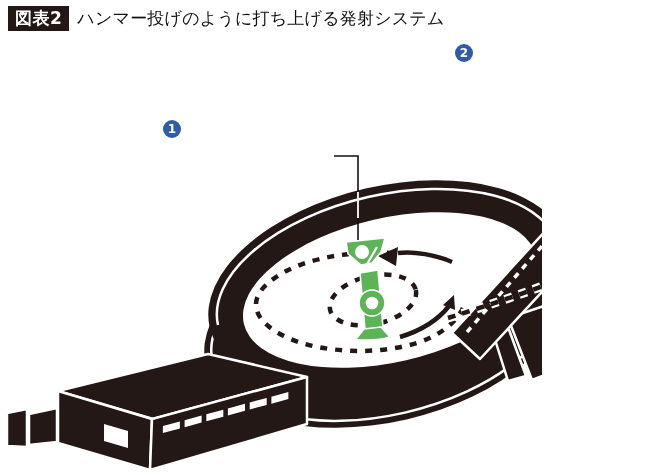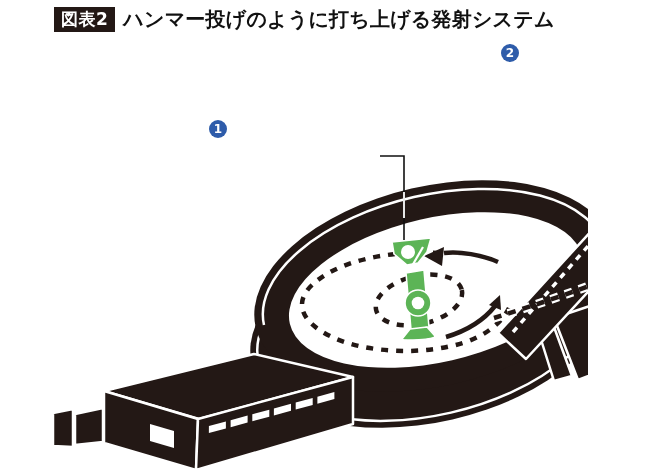--- a/index.html
+++ b/index.html
@@ -3,27 +3,27 @@
 <meta charset="utf-8">
 <style>
   :root{
     --ink:#231815;
     --green:#5cb456;
     --red:#d9251c;
     --blue:#2e5caa;
   }
   *{margin:0;padding:0;box-sizing:border-box;}
   body{background:#ffffff;font-family:"DejaVu Sans","Liberation Sans",sans-serif;}
-  .stage{position:relative;width:542px;height:475px;background:#ffffff;overflow:hidden;margin-left:46px;}
+  .stage{position:relative;width:542px;height:475px;background:#ffffff;overflow:hidden;}
 
   
   .title-row{position:absolute;left:8px;top:6px;display:flex;align-items:center;gap:8px;}
   .fig-tag{background:var(--ink);color:#ffffff;font-weight:bold;font-size:17px;
            padding:2px 7px 3px 7px;line-height:1.2;letter-spacing:0.5px;}
-  .fig-title{color:#111111;font-weight:bold;font-size:20px;letter-spacing:0.2px;text-align:center;}
+  .fig-title{color:#111111;font-weight:normal;font-size:17px;letter-spacing:0.2px;text-align:center;}
 
   
   .note{position:absolute;display:flex;gap:5px;align-items:flex-start;}
   .note-badge{flex:0 0 auto;width:18px;height:18px;border-radius:50%;background:var(--blue);
               color:#ffffff;font-size:12px;font-weight:bold;text-align:center;
               line-height:18px;margin-top:2px;}
   .note-text{font-size:15.5px;line-height:22px;color:#1c1c1c;white-space:pre-line;font-weight:500;}
   #note1{left:163px;top:118px;width:185px;}
   #note2{left:455px;top:42px;width:215px;}
 

